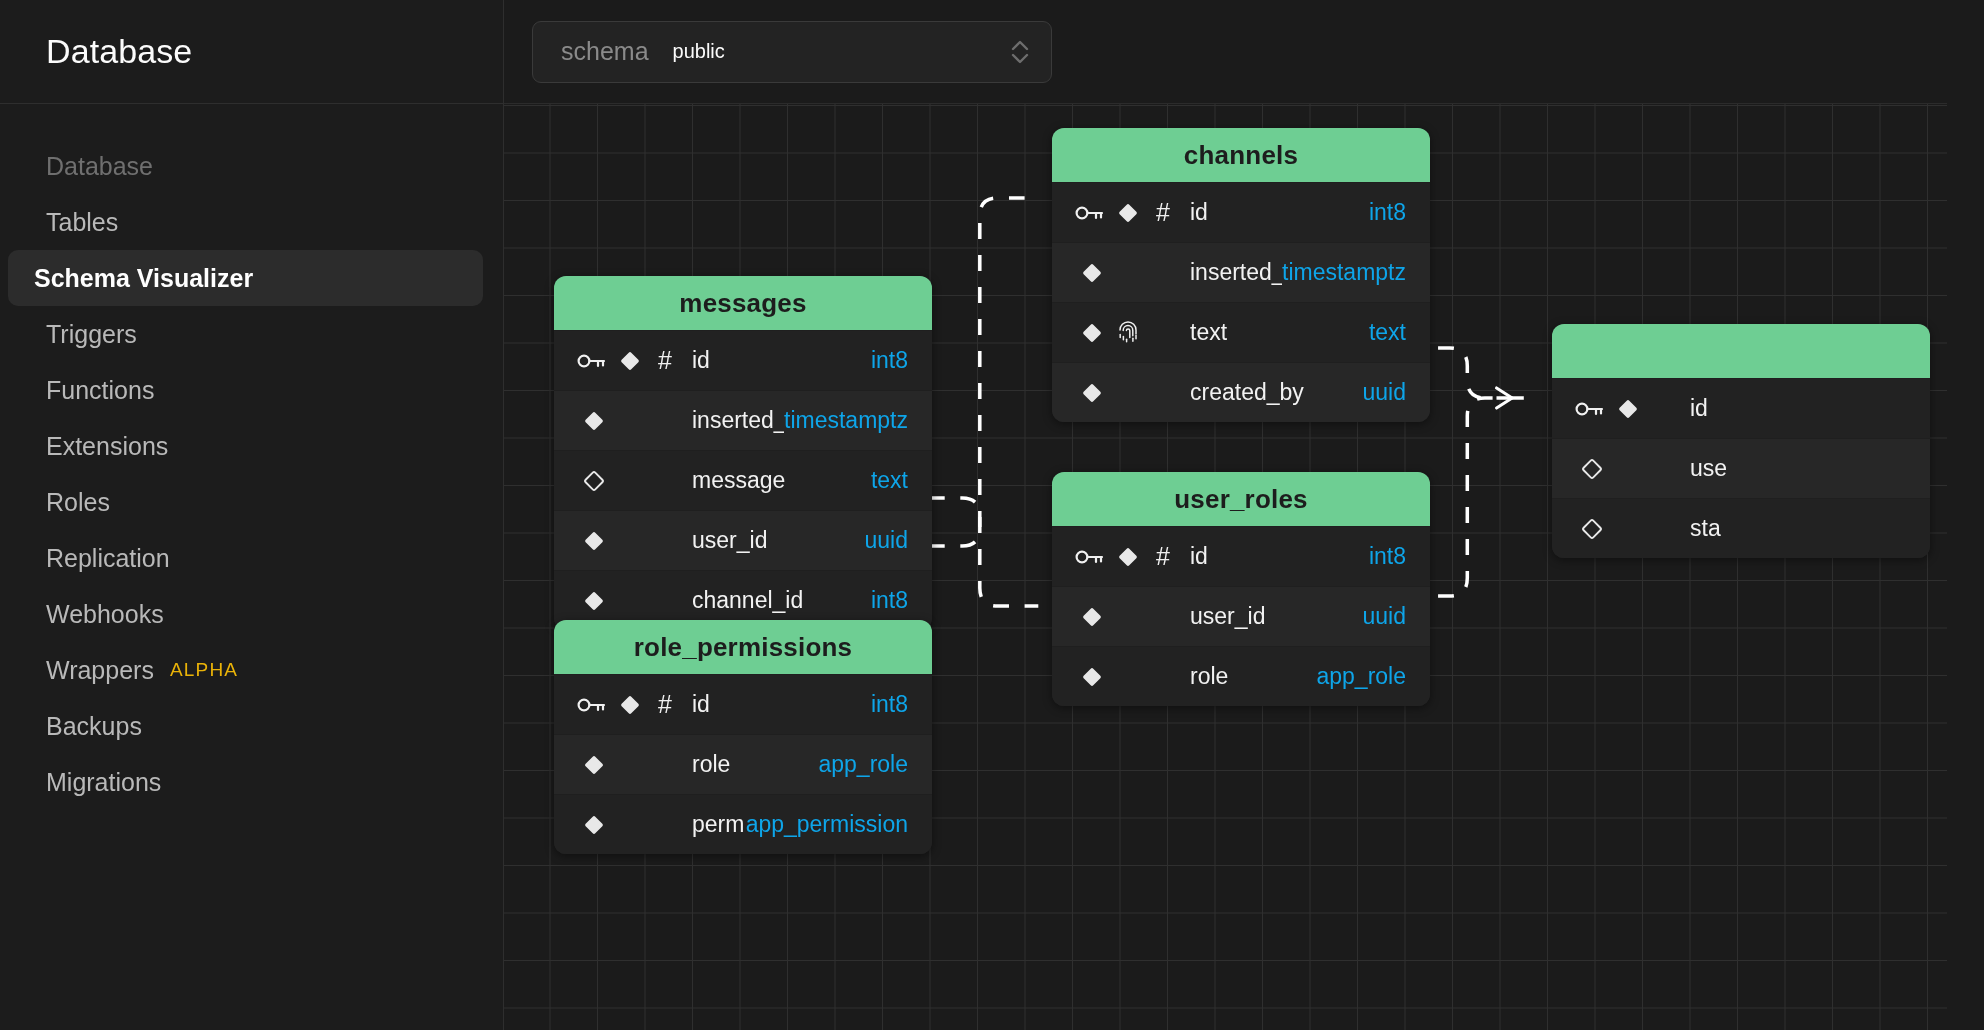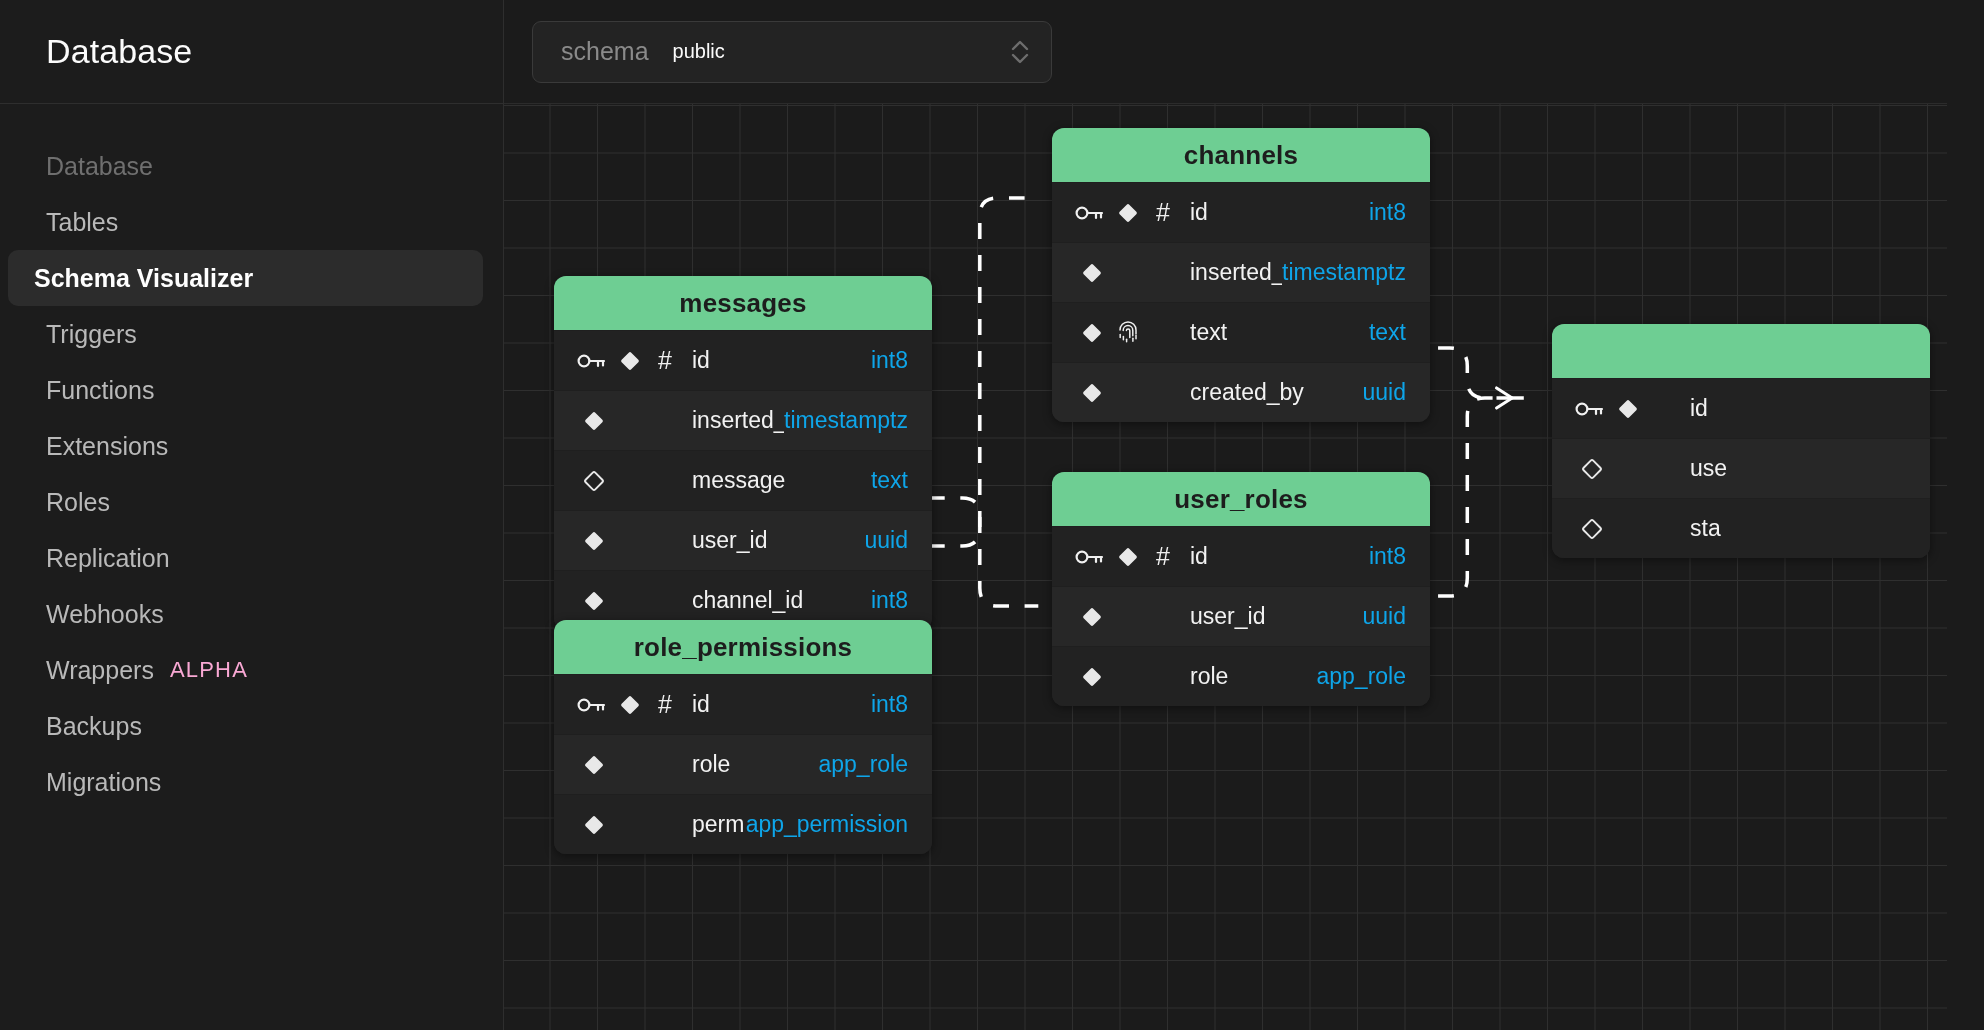--- a/index.html
+++ b/index.html
@@ -36,22 +36,22 @@
     border-radius:10px;
     font-size:25px;
     color:#b9b9b9;
     cursor:pointer;
     white-space:nowrap;
   }
   .nav-item.muted { color:#6f6f6f; }
   .nav-item.active { background:#2c2c2c; color:#ffffff; font-weight:700;margin-left:8px; }
   .nav-badge {
     margin-left:16px;
-    font-size:22px;
-    color:#f9a8d4;
+    font-size:19px;
+    color:#eab308;
     letter-spacing:1.2px;
     font-weight:400;
   }
 
   
   .main { flex:1; height:1030px; display:flex; flex-direction:column; position:relative; overflow:hidden; }
   .toolbar {
     height:104px; flex:0 0 104px;
     display:flex; align-items:center;
     padding-left:28px;

